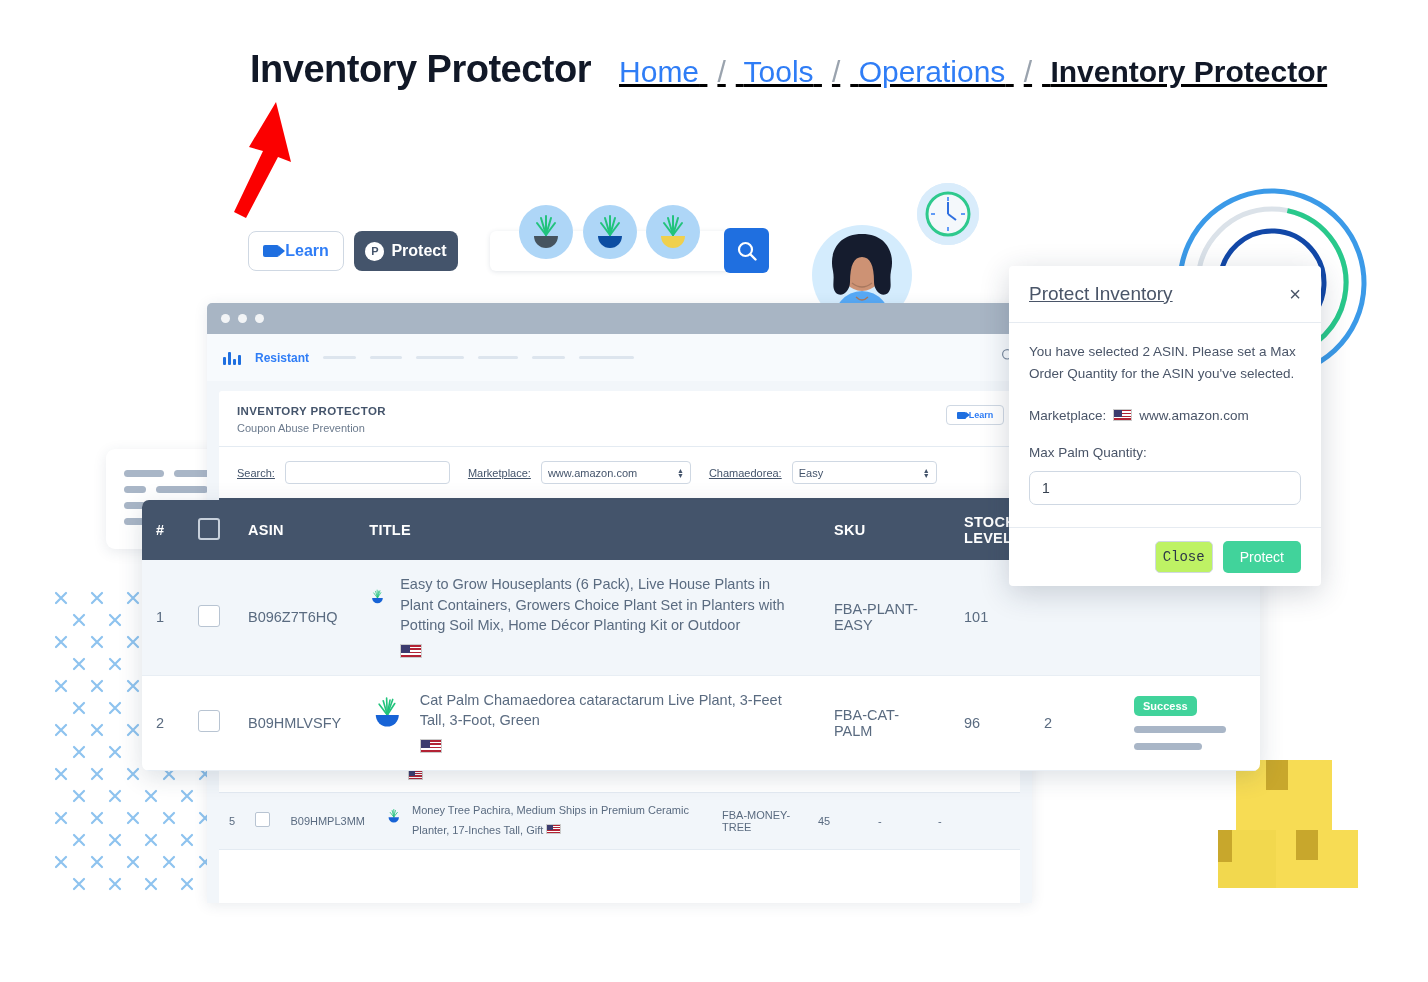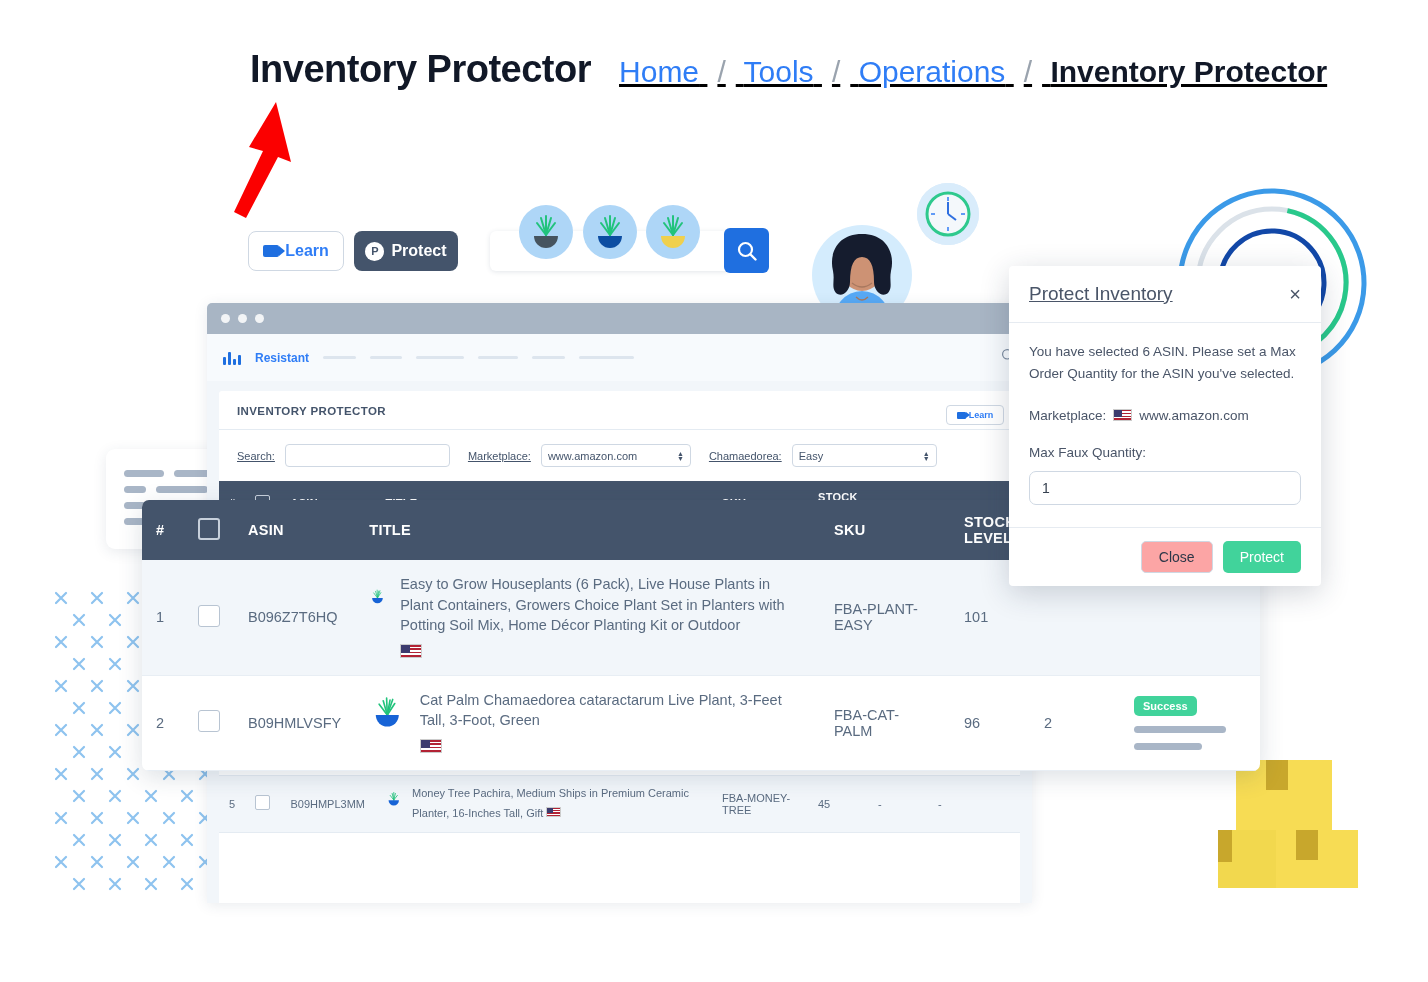--- a/index.html
+++ b/index.html
@@ -160,22 +160,22 @@
   .modal-mkt{font-size:13.5px;color:#4a5568;margin-top:22px;display:flex;align-items:center;gap:7px;}
   .m-flag{display:inline-block;width:19px;height:12px;
         background:linear-gradient(#b22234 0 14%,#fff 14% 28%,#b22234 28% 42%,#fff 42% 56%,#b22234 56% 70%,#fff 70% 84%,#b22234 84% 100%);
         position:relative;border:.5px solid #ccc;}
   .m-flag:before{content:"";position:absolute;left:0;top:0;width:8px;height:6.7px;background:#3c3b6e;}
   .modal-lbl{font-size:13.5px;color:#4a5568;margin-top:22px;}
   .modal-input{margin-top:11px;width:100%;height:34px;border:1px solid #cfd8e3;border-radius:7px;
                padding:0 12px;font-size:14px;color:#35404f;font-family:"Liberation Sans",sans-serif;
                background:#fff;outline:none;}
   .modal-foot{border-top:1px solid #e6ebf1;padding:13px 20px;display:flex;justify-content:flex-end;gap:10px;}
-  .btn-close{height:32px;padding:0 17px;border:1px solid #cfd8e3;border-radius:5px;background:#fca5a5;
-             font-size:14px;color:#2d3748;font-family:Liberation Sans, sans-serif;cursor:pointer;}
+  .btn-close{height:32px;padding:0 7px;border:1px solid #cfd8e3;border-radius:5px;background:#bef264;
+             font-size:14px;color:#2d3748;font-family:Liberation Mono, monospace;cursor:pointer;}
   .btn-protect{height:32px;padding:0 17px;border:none;border-radius:5px;background:#41d39b;
                font-size:14px;color:#fff;font-family:"Liberation Sans",sans-serif;cursor:pointer;}
 </style>
 </head>
 <body>
 
 <div class="page-header">
   <span class="page-title">Inventory Protector</span>
   <span class="crumbs">
     <span class="crumb-link">Home</span>
@@ -407,20 +407,21 @@
       <svg width="15" height="15" viewBox="0 0 15 15">
         <circle cx="6.3" cy="6.3" r="4.7" fill="none" stroke="#7a8a9e" stroke-width="1.2"></circle>
         <line x1="9.8" y1="9.8" x2="13.6" y2="13.6" stroke="#7a8a9e" stroke-width="1.3" stroke-linecap="round"></line>
       </svg>
     </span>
   </div>
 
   <div class="panel">
     <div class="panel-head">
       <div class="panel-title">INVENTORY PROTECTOR</div>
+      <div class="panel-sub">Coupon Abuse Prevention</div>
       <div class="panel-learn">
         <span class="cam-icon-sm"></span>
         <span class="lbl">Learn</span>
       </div>
     </div>
 
     <div class="filters">
       <span class="f-label">Search:</span>
       <input class="f-input" type="text" placeholder="" style="">
       <span class="f-label" style="margin-left:8px">Marketplace:</span>
@@ -565,21 +566,21 @@
               <svg width="26" height="26" viewBox="0 0 54 54">
                 <g stroke="#22c37c" stroke-width="2.6" stroke-linecap="round">
                   <line x1="27" y1="30" x2="22" y2="10"></line>
                     <line x1="27" y1="30" x2="27" y2="7"></line>
                   <line x1="27" y1="30" x2="32" y2="10"></line>
                     <line x1="27" y1="30" x2="16" y2="16"></line>
                   <line x1="27" y1="30" x2="38" y2="16"></line>
                 </g>
                 <path d="M11 31 h32 a16 16 0 0 1 -32 0 Z" fill="#1763d6"></path>
               </svg>
-              <div><span class="prod-txt">Money Tree Pachira, Medium Ships in Premium Ceramic Planter, 16-Inches Tall, Gift</span>
+              <div><span class="prod-txt">Money Tree Pachira, Medium Ships in Premium Ceramic Planter, 17-Inches Tall, Gift</span>
                    <div class="flag"></div></div>
             </div>
           </td>
           <td>FBA-MONEY-TREE</td>
           <td>45</td>
           <td>-</td>
           <td>-</td>
         </tr>
       </tbody>
     </table>
@@ -664,26 +665,26 @@
     </tbody>
   </table>
 </div>
 
 <div class="modal">
   <div class="modal-head">
     <span class="modal-title">Protect Inventory</span>
     <span class="modal-x">×</span>
   </div>
   <div class="modal-body">
-    <div class="modal-p">You have selected 6 ASIN. Please set a Max Order Quantity for the ASIN you've selected.</div>
+    <div class="modal-p">You have selected 2 ASIN. Please set a Max Order Quantity for the ASIN you've selected.</div>
     <div class="modal-mkt">
       <span>Marketplace:</span>
       <span class="m-flag"></span>
       <span>www.amazon.com</span>
     </div>
-    <div class="modal-lbl">Max Faux Quantity:</div>
+    <div class="modal-lbl">Max Palm Quantity:</div>
     <input class="modal-input" type="text" value="1" style="">
   </div>
   <div class="modal-foot">
     <button class="btn-close">Close</button>
     <button class="btn-protect">Protect</button>
   </div>
 </div>
 
 </body></html>

